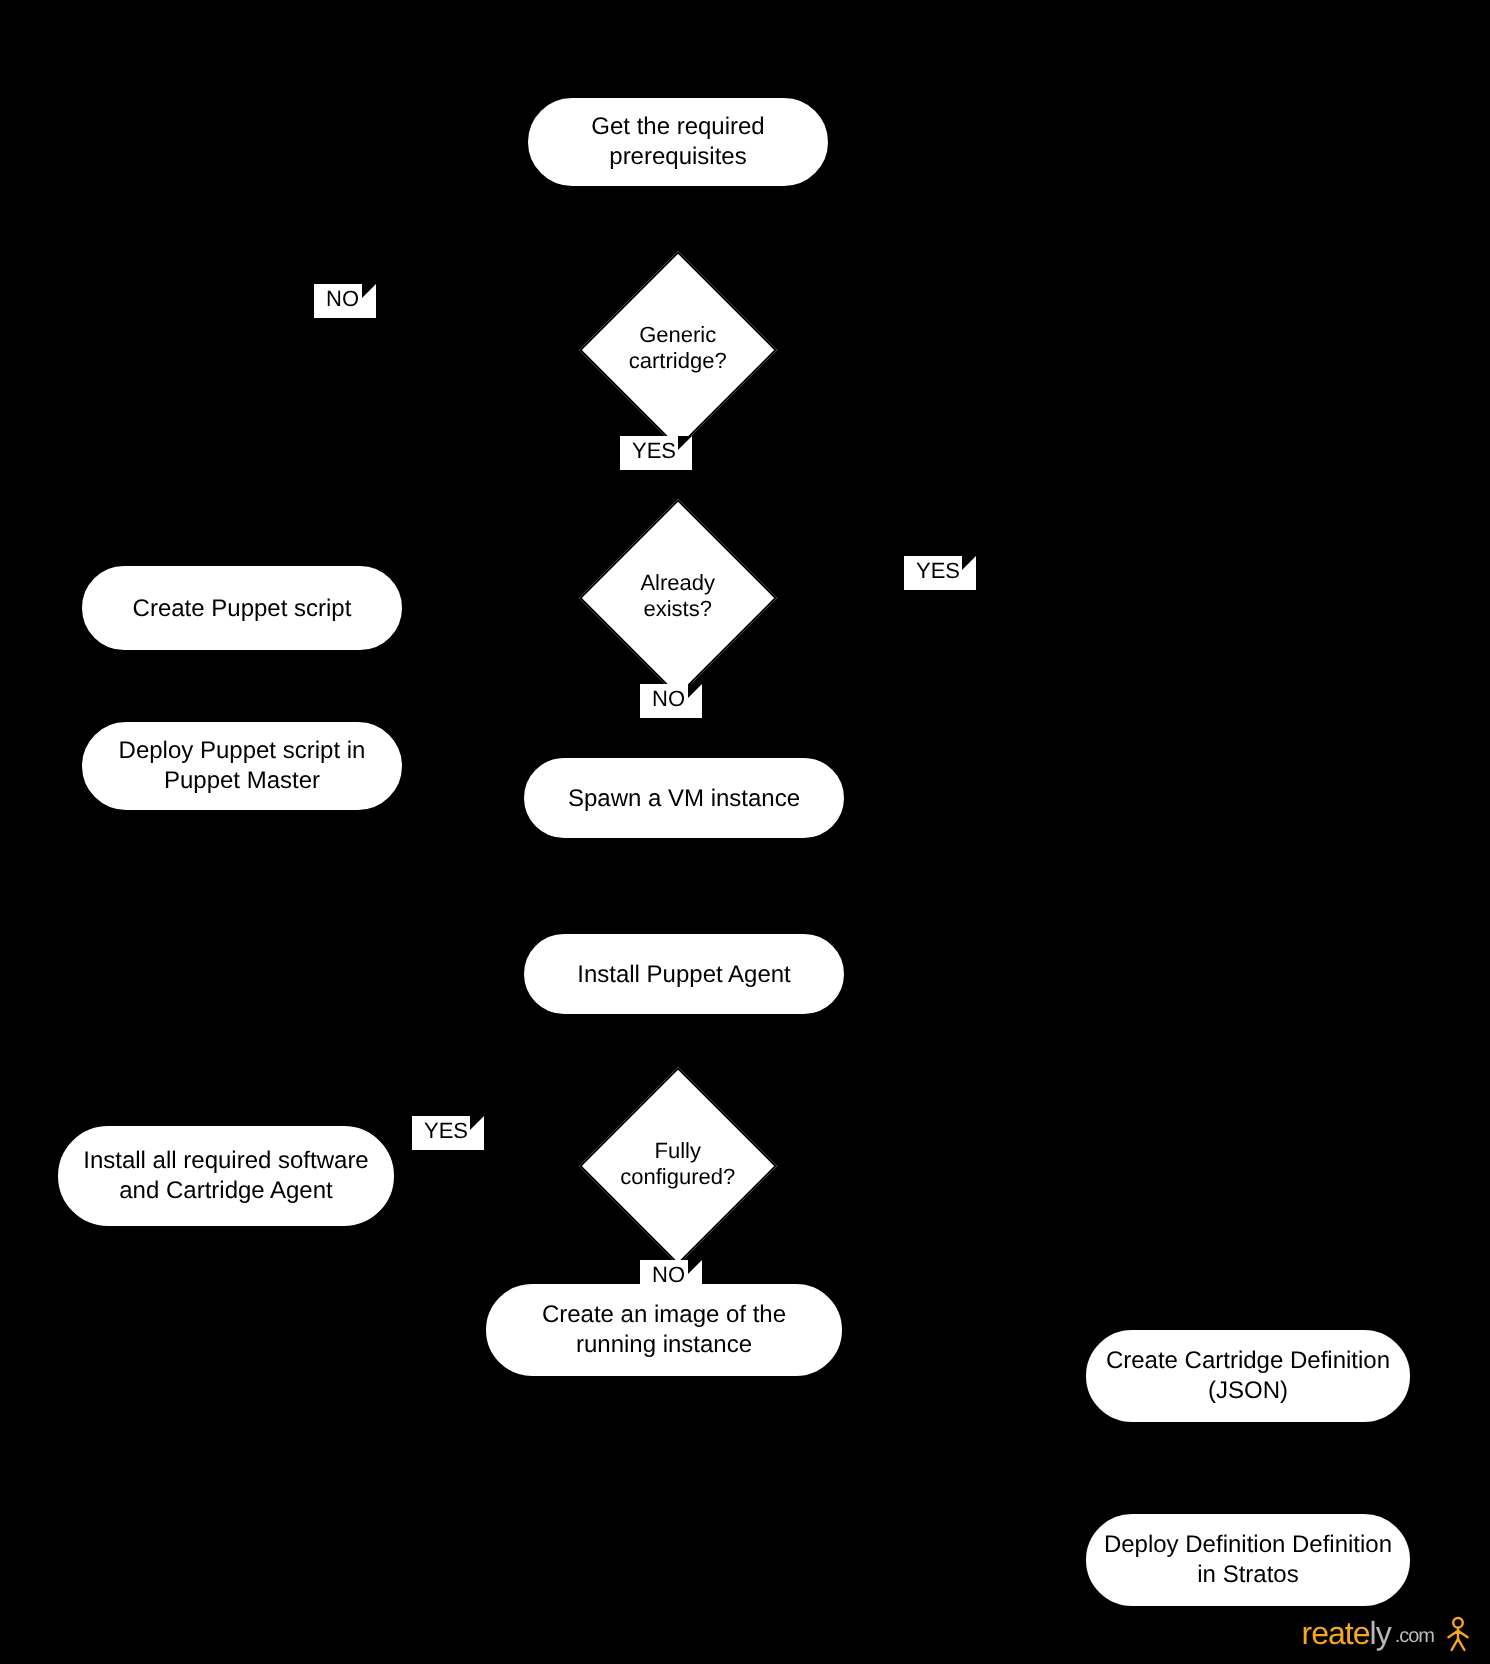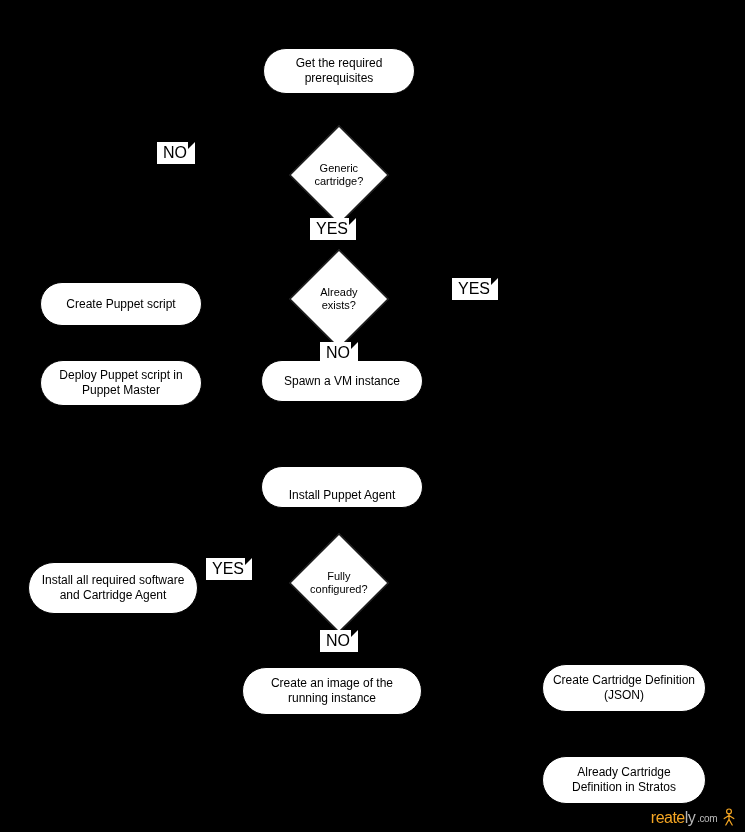--- a/index.html
+++ b/index.html
@@ -40,21 +40,21 @@
     display: block;
     text-align: center;
     font-size: 11px;
     line-height: 1.2;
     width: 90px;
   }
   
   .edgelabel {
     position: absolute;
     background: #fff;
-    font-size: 16px;
+    font-size: 11px;
     line-height: 1;
     padding: 3px 8px 3px 6px;
     color: #000;
   }
   .edgelabel::after {
     content: "";
     position: absolute;
     top: 0;
     right: 0;
     width: 0;
@@ -101,42 +101,42 @@
 </div>
 
 <div class="node rounded" style="left:40px; top:282px; width:162px; height:44px;text-align:center;">
   <span>Create Puppet script</span>
 </div>
 
 <div class="node rounded" style="left:40px; top:360px; width:162px; height:46px;">
   <span>Deploy Puppet script in Puppet Master</span>
 </div>
 
-<div class="node rounded" style="left:261px; top:360px; width:162px; height:42px;">
+<div class="node rounded" style="left:261px; top:378px; width:162px; height:42px;">
   <span>Spawn a VM instance</span>
 </div>
 
-<div class="node rounded" style="left:261px; top:466px; width:162px; height:42px;align-items:flex-end;">
+<div class="node rounded" style="left:261px; top:466px; width:162px; height:42px;">
   <span>Install Puppet Agent</span>
 </div>
 
 <div class="node rounded" style="left:28px; top:562px; width:170px; height:52px;justify-content:center;">
   <span>Install all required software and Cartridge Agent</span>
 </div>
 
-<div class="node rounded" style="left:242px; top:667px; width:180px; height:48px;">
+<div class="node rounded" style="left:242px; top:641px; width:180px; height:48px;">
   <span>Create an image of the running instance</span>
 </div>
 
 <div class="node rounded" style="left:542px; top:664px; width:164px; height:48px;">
   <span>Create Cartridge Definition (JSON)</span>
 </div>
 
 <div class="node rounded" style="left:542px; top:756px; width:164px; height:48px;">
-  <span>Already Cartridge Definition in Stratos</span>
+  <span>Deploy Definition Definition in Stratos</span>
 </div>
 
 <div class="node diamond" style="left:304px; top:140px; width:70px; height:70px; padding:0;">
   <span>Generic cartridge?</span>
 </div>
 
 <div class="node diamond" style="left:304px; top:264px; width:70px; height:70px; padding:0;">
   <span>Already exists?</span>
 </div>
 

